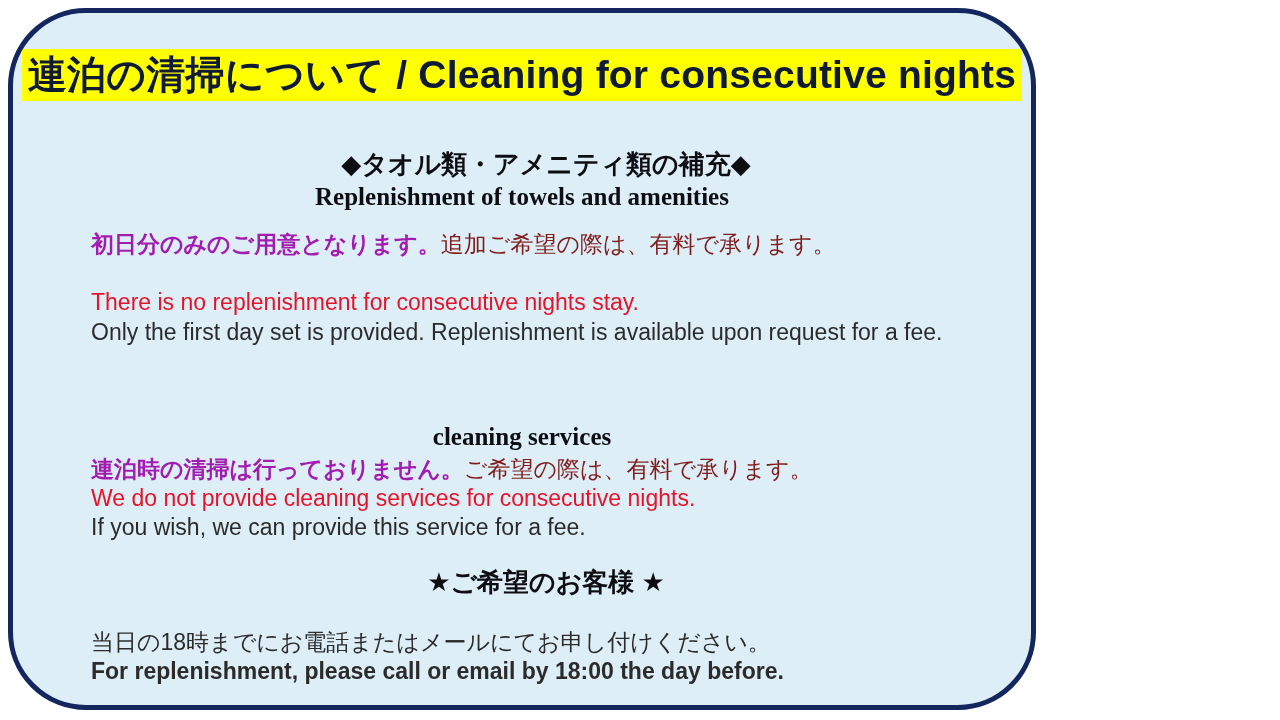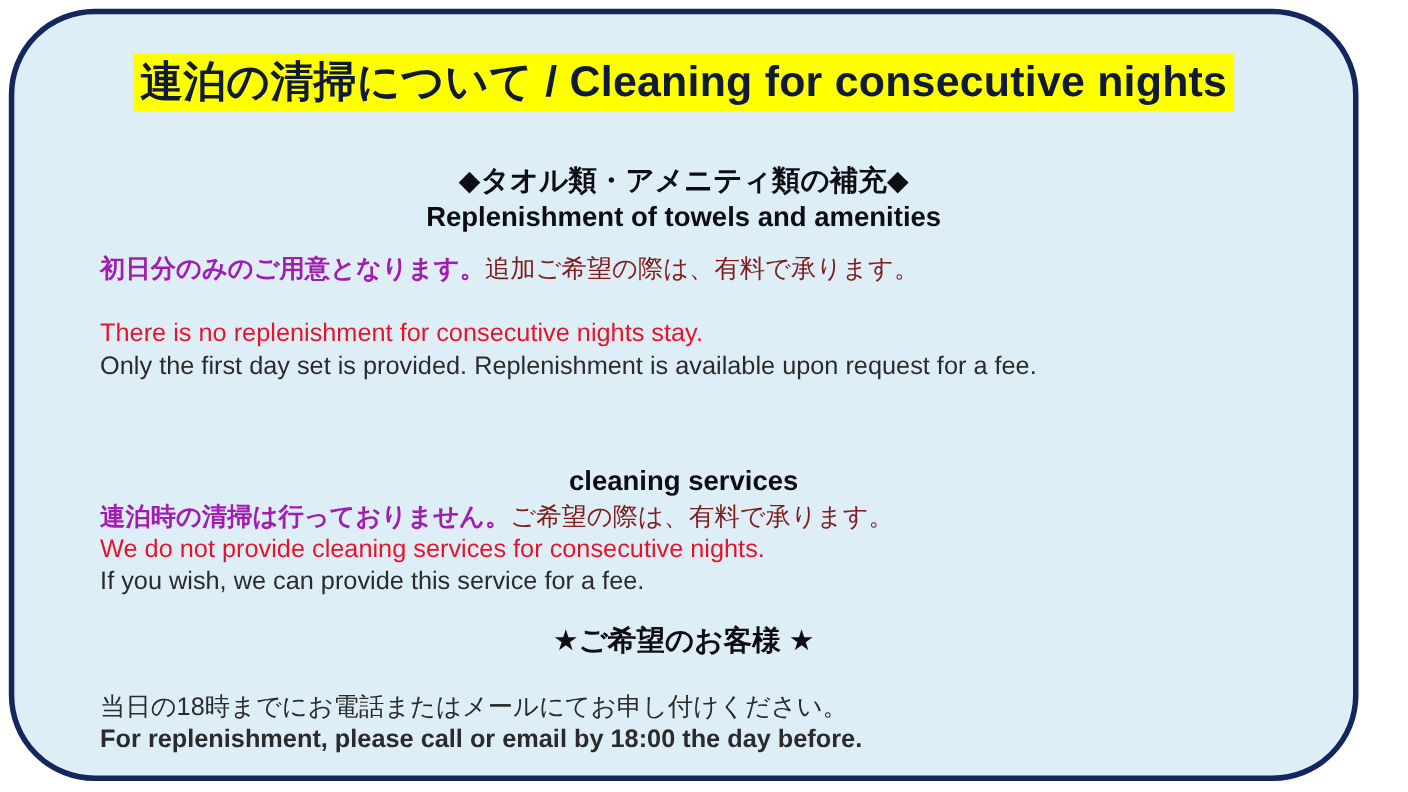--- a/index.html
+++ b/index.html
@@ -11,21 +11,21 @@
     width: 1280px;
     height: 720px;
     overflow: hidden;
     font-family: "Liberation Sans", "DejaVu Sans", sans-serif;
   }
 
   #notice-card {
     position: absolute;
     left: 8px;
     top: 8px;
-    width: 1227px;
+    width: 1028px;
     height: 702px;
     box-sizing: border-box;
     background: #ddeef7;
     border: 5px solid #13275e;
     border-radius: 78px;
     overflow: hidden;
   }
 
   .inner {
     position: absolute;
@@ -58,22 +58,22 @@
   
   .heading {
     position: absolute;
     left: 0;
     width: 100%;
     text-align: center;
     color: #0d0d12;
     font-weight: bold;
     white-space: nowrap;
   }
-  .heading-jp { font-size: 26px; line-height: 30px; }
-  .heading-en { font-size: 25px; line-height: 30px; }
+  .heading-jp { font-size: 26px; line-height: 30px; padding-left: 24px; }
+  .heading-en { font-size: 25px; line-height: 30px; font-family: Liberation Serif, serif; }
 
   
   .body-line {
     position: absolute;
     left: 78px;
     white-space: nowrap;
     font-size: 23px;
     line-height: 30px;
     color: #2b2b2b;
   }

